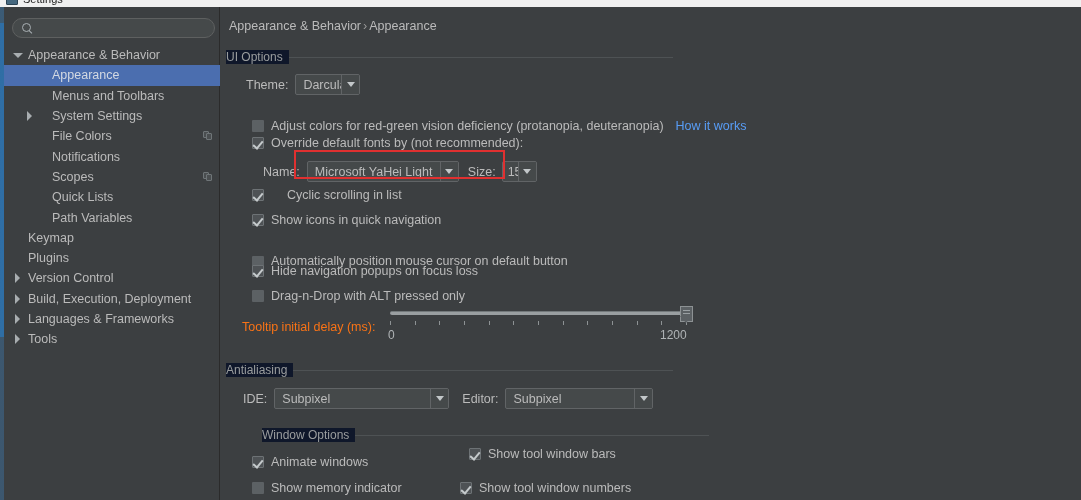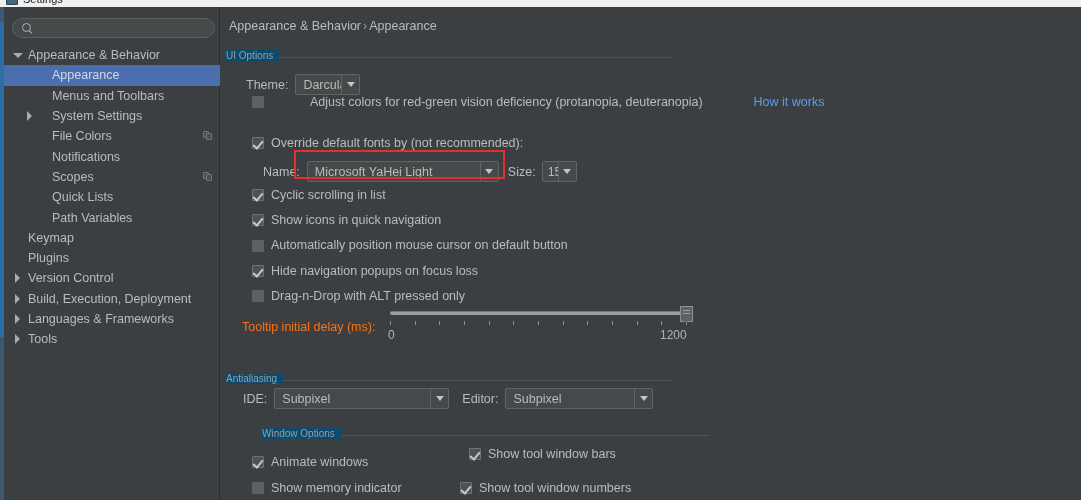--- a/index.html
+++ b/index.html
@@ -180,22 +180,22 @@
   }
   .breadcrumb .sep { color: #9a9a9a; padding: 0 2px; }
 
   .group {
     position: absolute; left: 5px;
     width: 447px;
     height: 14px;
   }
   .group-title {
     position: absolute; left: 0; top: 0;
-    font-size: 10px; color: #9a9d9e;
-    background: #0c4a6e;
+    font-size: 12px; color: #9a9d9e;
+    background: #0f172a;
     padding-right: 6px;
     z-index: 2;
     white-space: nowrap;
   }
   .group-line {
     position: absolute; left: 0; right: 0; top: 7px;
     height: 1px; background: #4e5254;
   }
 
   .row {
@@ -431,57 +431,57 @@
     </div>
 
     <div class="row" style="left:25px; top:67px;">
       <span style="margin-right:7px;">Theme:</span>
       <span class="combo" style="width:65px;">
         <span class="val">Darcula</span>
         <span class="arrow"></span>
       </span>
     </div>
 
-    <div class="row" style="left:31px; top:88px;gap:39px;">
+    <div class="row" style="left:31px; top:112px;">
       <span class="cb off"></span>
       <span>Adjust colors for red-green vision deficiency (protanopia, deuteranopia)</span>
       <span class="link" style="margin-left:12px;">How it works</span>
     </div>
 
     <div class="row" style="left:31px; top:129px;">
       <span class="cb on"></span>
       <span>Override default fonts by (not recommended):</span>
     </div>
 
     <div class="row" style="left:42px; top:154px;">
       <span style="margin-right:7px;">Name:</span>
-      <span class="combo" style="width:192px;justify-content:space-between;">
+      <span class="combo" style="width:152px;justify-content:space-between;">
         <span class="val">Microsoft YaHei Light</span>
         <span class="arrow"></span>
       </span>
       <span style="margin-left:9px; margin-right:6px;">Size:</span>
       <span class="combo" style="width:35px;">
         <span class="val" style="padding:0 5px;">15</span>
         <span class="arrow"></span>
       </span>
     </div>
 
     <div class="highlight-rect" style="left:73px; top:143px; width:211px; height:29px;"></div>
 
-    <div class="row" style="left:31px; top:181px;">
+    <div class="row" style="left:31px; top:181px;gap:16px;">
       <span class="cb on"></span>
       <span>Cyclic scrolling in list</span>
     </div>
 
     <div class="row" style="left:31px; top:206px;">
       <span class="cb on"></span>
       <span>Show icons in quick navigation</span>
     </div>
 
-    <div class="row" style="left:31px; top:231px;align-items:flex-end;">
+    <div class="row" style="left:31px; top:247px;align-items:flex-end;">
       <span class="cb off"></span>
       <span>Automatically position mouse cursor on default button</span>
     </div>
 
     <div class="row" style="left:31px; top:257px;">
       <span class="cb on"></span>
       <span>Hide navigation popups on focus loss</span>
     </div>
 
     <div class="row" style="left:31px; top:282px;text-align:center;">
@@ -507,21 +507,21 @@
           <span style="left: 271.333px;"></span>
           <span style="left: 296px;"></span>
         </div>
       <div class="slider-thumb" style="left:438px; top:-1px;">
           <i></i>
         </div>
       <div class="slider-min" style="left:146px; top:21px;">0</div>
       <div class="slider-max" style="left:418px; top:21px;">1200</div>
     </div>
 
-    <div class="group" style="top:356px;margin-top:10px;">
+    <div class="group" style="top:356px;">
       <div class="group-line"></div>
       <div class="group-title">Antialiasing</div>
     </div>
 
     <div class="row" style="left:22px; top:381px;">
       <span style="margin-right:7px;">IDE:</span>
       <span class="combo" style="width:175px;">
         <span class="val">Subpixel</span>
         <span class="arrow"></span>
       </span>

